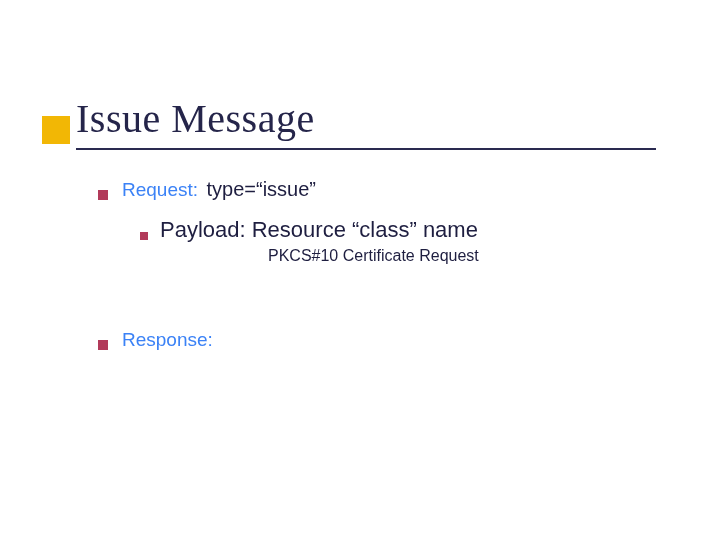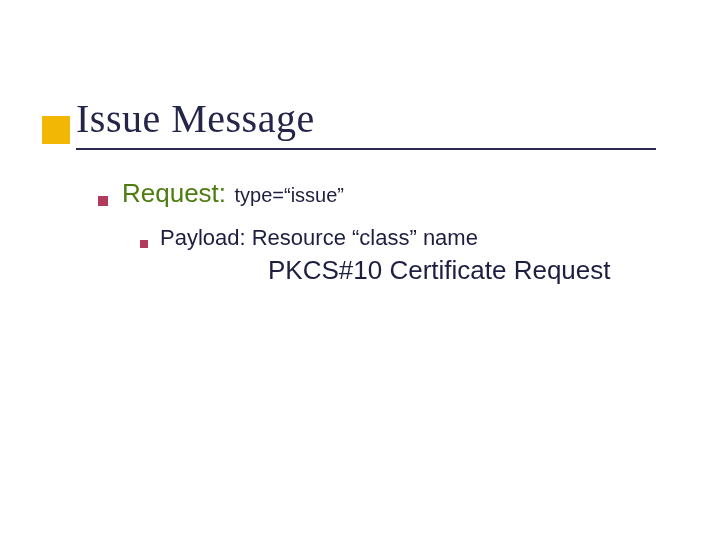--- a/index.html
+++ b/index.html
@@ -60,22 +60,22 @@
   }
   .bullet-l1 {
     width: 10px;
     height: 10px;
     background: #b23a5a;
     flex: 0 0 auto;
     position: relative;
     top: 4px;
   }
   .l1-text {
-    font-size: 26px;
-    color: #4d7c0f;
+    font-size: 19px;
+    color: #3b82f6;
   }
   .l1-sub {
     font-size: 20px;
     color: #1e1e40;
     margin-left: 4px;
   }
   .l2 {
     margin-left: 42px;
     margin-top: 14px;
   }
@@ -93,21 +93,21 @@
     position: relative;
     top: 3px;
   }
   .l2-text {
     font-size: 22px;
     color: #1e1e40;
     line-height: 1.35;
   }
   .l2-cont {
     margin-left: 128px;
-    font-size: 26px;
+    font-size: 16px;
     color: #1e1e40;
     line-height: 1.35;
   }
   .gap {
     height: 36px;
   }
 </style>
 </head>
 <body>
 
@@ -133,16 +133,23 @@
           <div class="bullet-l2"></div>
           <div class="l2-text">Payload: Resource “class” name</div>
         </div>
         <div class="l2-cont">PKCS#10 Certificate Request</div>
       </div>
     </div>
 
     <div class="gap"></div>
 
     <div class="l1">
+      <div class="l1-row">
+        <div class="bullet-l1"></div>
+        <div>
+          <span class="l1-text">Response:</span>
+          <span class="l1-sub"></span>
+        </div>
+      </div>
     </div>
 
   </div>
 </div>
 
 </body></html>

